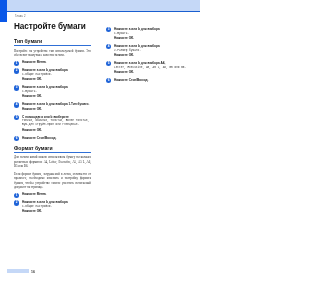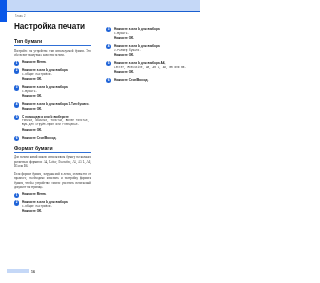--- a/index.html
+++ b/index.html
@@ -101,21 +101,21 @@
 </style>
 </head>
 <body>
 
 <div class="page">
 
   <div class="header-band"></div>
   <div class="chapter-tab"></div>
 
   <div class="chapter-label">Глава 2</div>
-  <div class="h1">Настройка печати</div>
+  <div class="h1">Настройте бумаги</div>
 
   <div class="col col-left">
 
     <div class="h2">Тип бумаги</div>
     <p class="para">Настройте на устройстве тип используемой бумаги. Это обеспечит наилучшее качество печати.</p>
 
     <ul class="steps">
       <li class="step">
         <span class="step-num">1</span>
         <div class="step-main">Нажмите Меню.</div>

